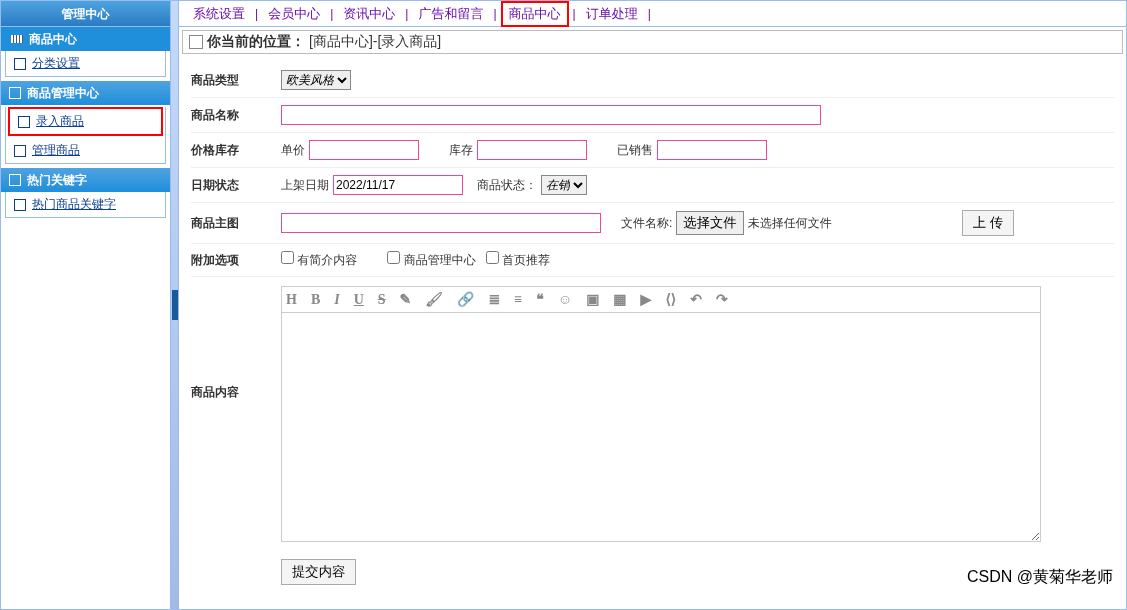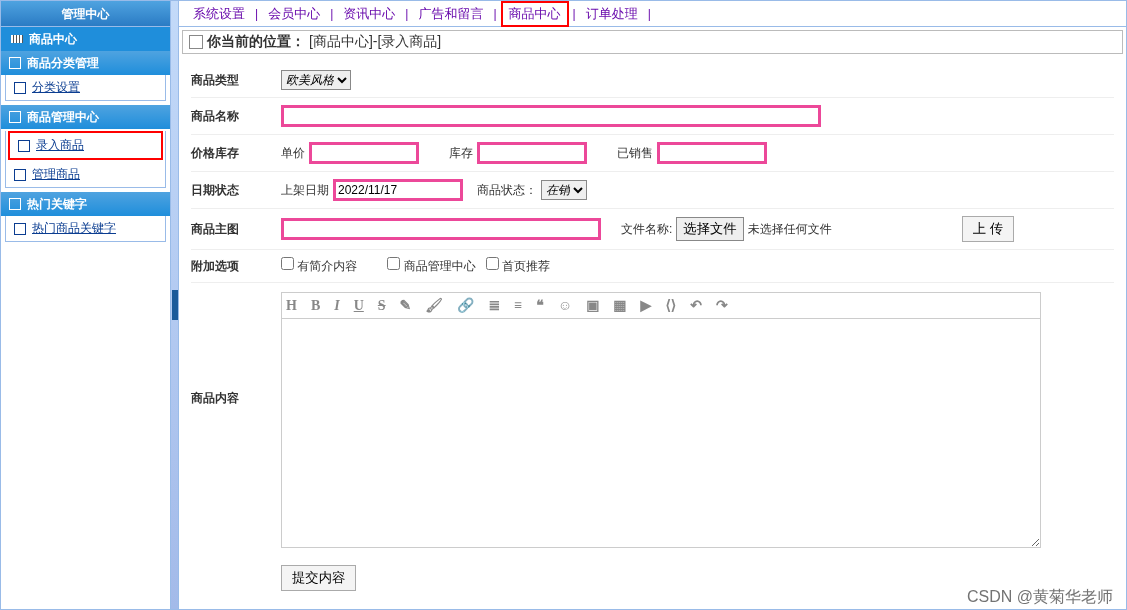--- a/index.html
+++ b/index.html
@@ -27,50 +27,46 @@
     .sep { color: #6a0dad; }
     
     .breadcrumb { height: 24px; border: 1px solid #bbb; margin: 3px; display: flex; align-items: center; padding: 0 6px; gap: 4px; font-size: 14px; }
     .breadcrumb .bc-icon { width: 14px; height: 14px; border: 1px solid #888; }
     .breadcrumb b { font-weight: bold; }
     
     .form-area { padding: 6px 12px; }
     .form-row { display: flex; align-items: center; padding: 7px 0; border-bottom: 1px solid #eee; }
     .form-row:last-child { border-bottom:none; }
     .form-label { width: 90px; color: #333; font-weight: bold; }
-    .txt-input { border: 3px solid #ec4899; height: 20px; padding: 8px 2px; font-family: inherit; font-size: 12px; }
+    .txt-input { border: 1px solid #ec4899; height: 20px; padding: 8px 2px; font-family: inherit; font-size: 12px; }
     select { border: 1px solid #888; height: 20px; font-size: 12px; font-style: italic; }
     .inline-lbl { margin-right: 4px; }
     .file-btn { background: #efefef; border: 1px solid #888; padding: 2px 6px; cursor: pointer; }
     .btn { background: #f4f4f4; border: 1px solid #aaa; padding: 3px 10px; cursor: pointer; }
     
     .toolbar { border: 1px solid #ccc; border-bottom: none; padding: 4px; display: flex; gap: 14px; color: #888; align-items: center; margin-top: 2px; }
     .toolbar span { cursor: pointer; font-size: 14px; font-weight: bold; font-family: serif; }
     .editor { width: 760px; height: 230px; border: 1px solid #ccc; }
     
     .content-row { display: flex; align-items: flex-start; padding: 7px 0; }
     .content-row .form-label { padding-top: 100px; }
     
-    .watermark { position: absolute; bottom: 2px; right: 14px; color: #737373; font-size: 16px; margin-left: 48px; }
+    .watermark { position: absolute; bottom: 22px; right: 14px; color: #000000; font-size: 16px; margin-left: 48px; }
   </style>
 </head>
 <body>
 
 <div class="container">
   <div class="sidebar">
     <div class="sidebar-title">管理中心</div>
     <div class="sidebar-sub">
       <span class="grid-icon"></span>
       <span>商品中心</span>
     </div>
     <div id="panels">
-        <div class="panel-head">
-          <span class="sq-icon" style="border-color:#fff"></span>
-          <span>商品分类管理</span>
-        </div>
         <div class="panel-items">
           <div class="panel-item">
             <span class="sq-icon"></span>
             <a>分类设置</a>
           </div>
         </div>
         <div class="panel-head">
           <span class="sq-icon" style="border-color:#fff"></span>
           <span>商品管理中心</span>
         </div>

